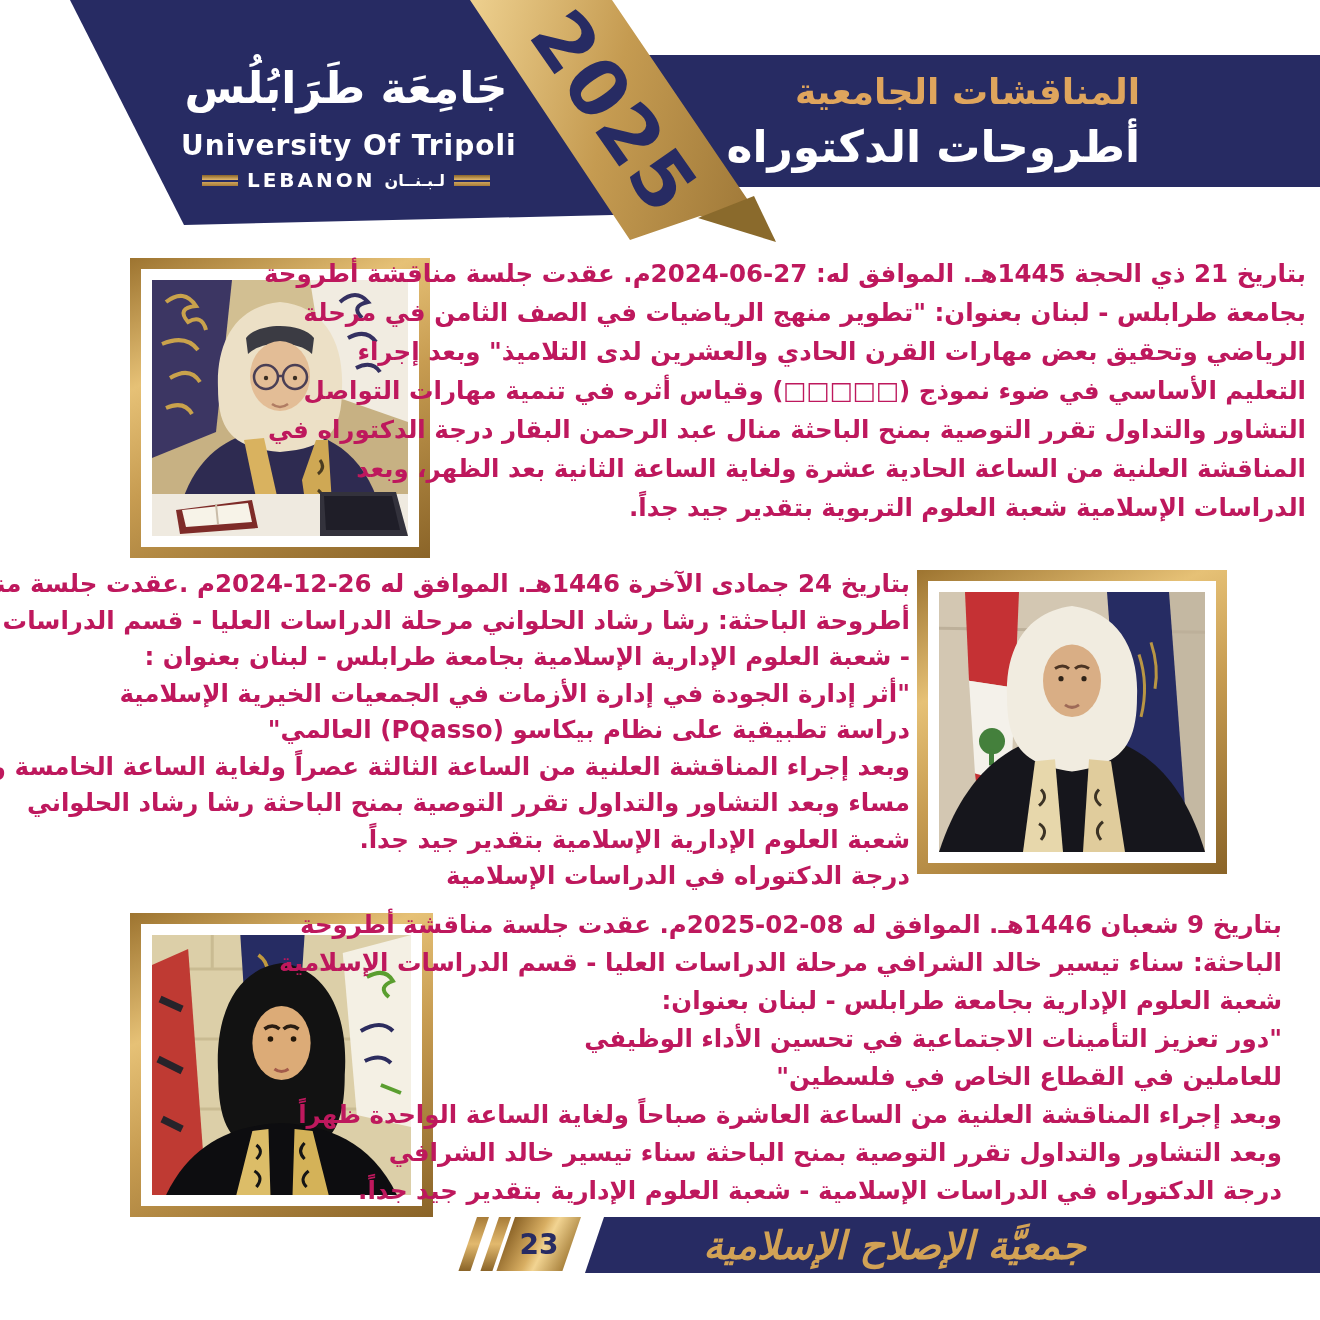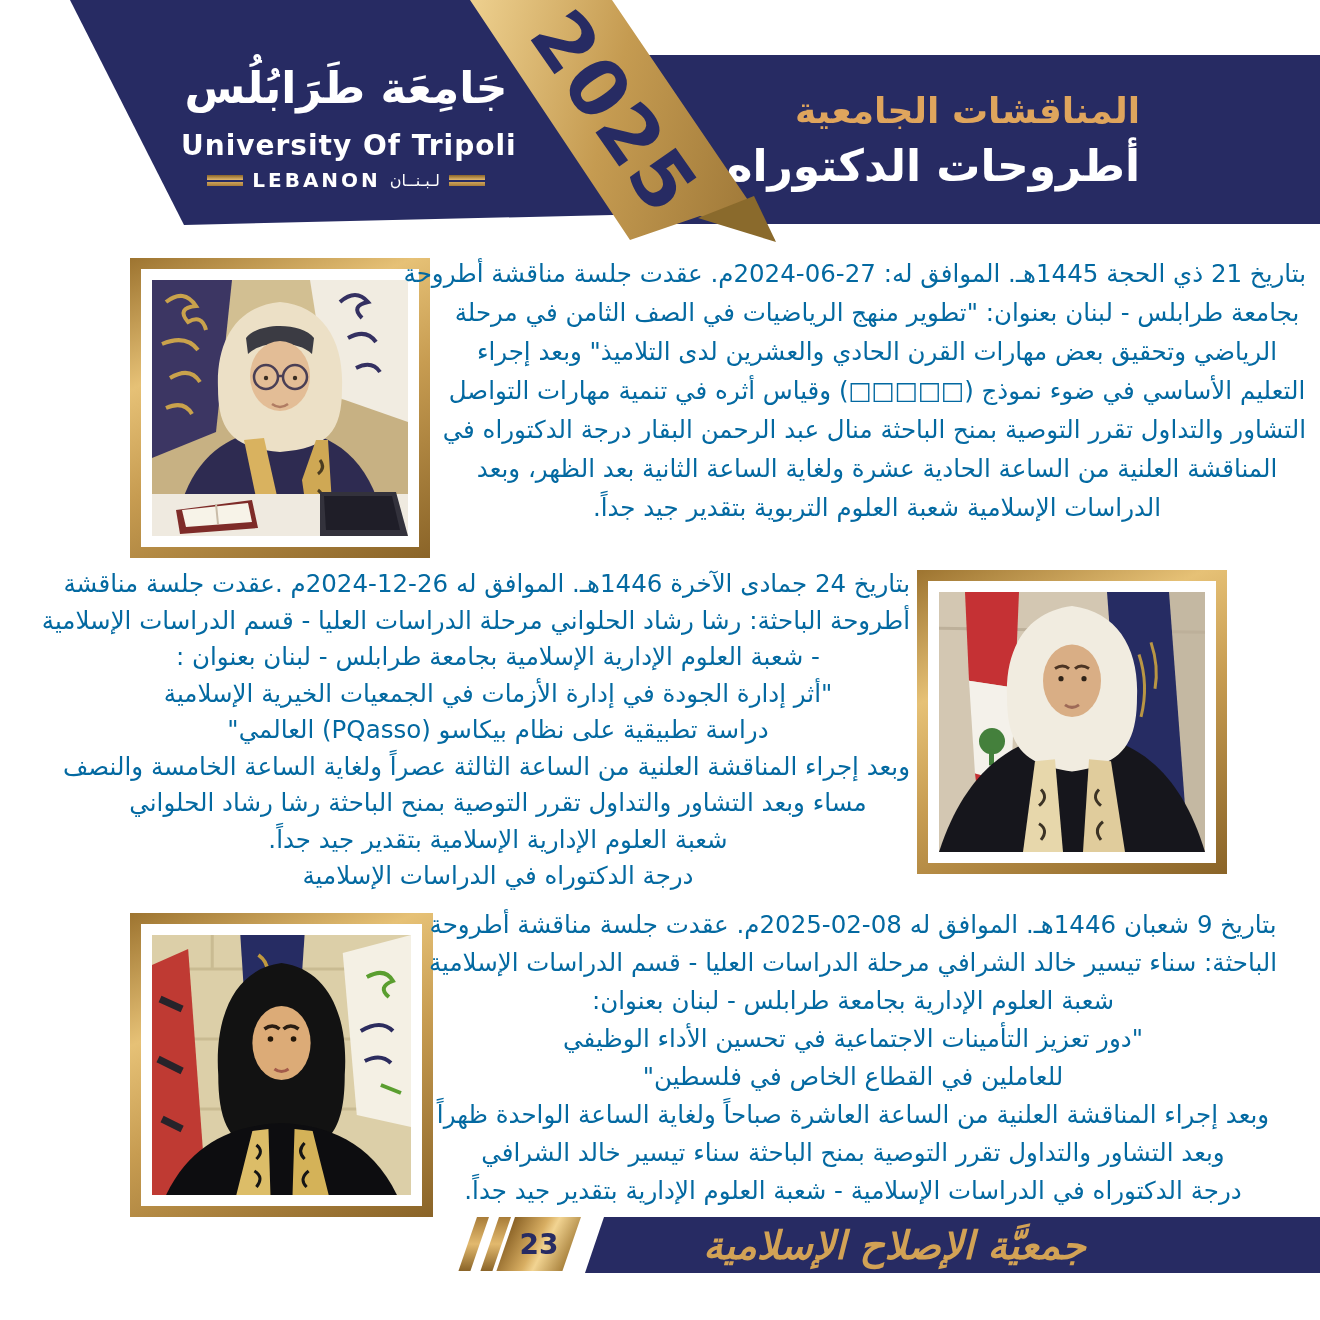--- a/index.html
+++ b/index.html
@@ -9,38 +9,38 @@
   
   .left-banner{position:absolute;left:0;top:0;width:780px;height:230px;background:#272b63;
      clip-path:polygon(70px 0px,560px 0px,738px 212px,184px 225px);}
   .logo-block{position:absolute;left:181px;top:46px;width:330px;text-align:center;color:#ffffff;}
   .logo-ar{font-size:44px;font-weight:bold;line-height:84px;white-space:nowrap;}
   .logo-en{font-size:28px;font-weight:bold;line-height:32px;letter-spacing:1px;white-space:nowrap;}
   .lebanon-row{display:flex;align-items:center;justify-content:center;gap:9px;margin-top:6px;}
   .gold-bar{width:36px;height:11px;background:linear-gradient(180deg,#8a6428,#e2b96e 45%,#a87c38);position:relative;}
   .gold-bar::after{content:"";position:absolute;left:0;right:0;top:5px;height:2px;background:#272b63;}
   .lebanon-en{font-size:20px;font-weight:bold;letter-spacing:3px;color:#fff;}
-  .lebanon-ar{font-size:16px;font-weight:normal;color:#fff;}
-
-  .right-banner{position:absolute;left:630px;top:55px;width:690px;height:169px;background:#272b63;
+  .lebanon-ar{font-size:16px;font-weight:bold;color:#fff;}
+
+  .right-banner{position:absolute;left:630px;top:55px;width:690px;height:132px;background:#272b63;
      display:flex;flex-direction:column;justify-content:center;align-items:flex-end;
      padding-right:180px;box-sizing:border-box;}
   .category-title{color:#dfa55d;font-size:36px;font-weight:bold;line-height:52px;white-space:nowrap;}
   .page-title{color:#ffffff;font-size:44px;font-weight:bold;line-height:58px;white-space:nowrap;}
 
   .ribbon{position:absolute;left:0;top:0;width:820px;height:250px;
      background:linear-gradient(105deg,#94702c 0%,#d9b36b 38%,#f0d392 52%,#c59b51 72%,#8f6a2e 100%);
      clip-path:polygon(470px 0px,612px 0px,775px 240px,700px 216px,630px 240px);}
   .ribbon-fold{position:absolute;left:0;top:0;width:820px;height:250px;background:#8a6a2c;
      clip-path:polygon(698px 218px,776px 242px,754px 196px);}
   .ribbon-year{position:absolute;left:614px;top:112px;transform:translate(-50%,-50%) rotate(55deg);
      color:#272b63;font-size:78px;font-weight:bold;letter-spacing:2px;}
 
   
-  .para{position:absolute;text-align:center;color:#0369a1;font-weight:normal;}
+  .para{position:absolute;color:#be185d;font-weight:bold;}
   .para .line{white-space:nowrap;font-size:24.5px;}
   .para-1{left:448px;top:254px;width:858px;}
   .para-1 .line{line-height:39px;}
   .para-2{left:86px;top:566px;width:824px;}
   .para-2 .line{line-height:36.5px;}
   .para-3{left:424px;top:906px;width:858px;}
   .para-3 .line{line-height:38px;}
 
   
   .frame{position:absolute;box-sizing:border-box;padding:11px;

